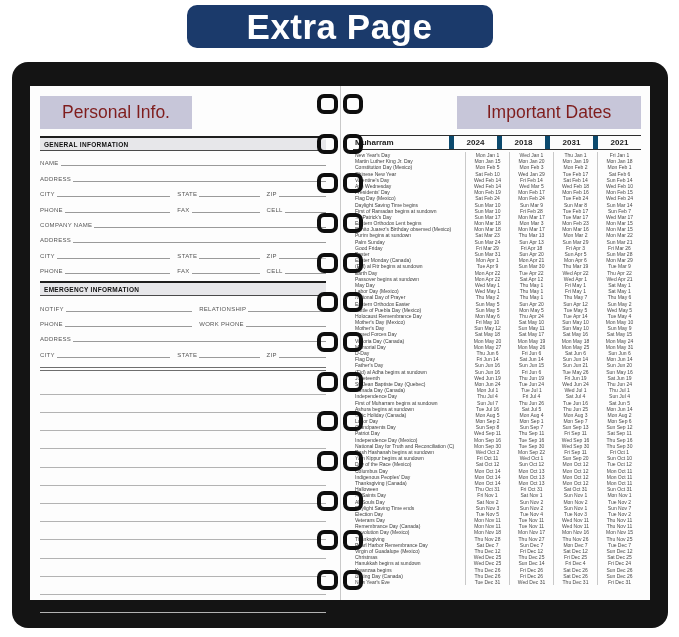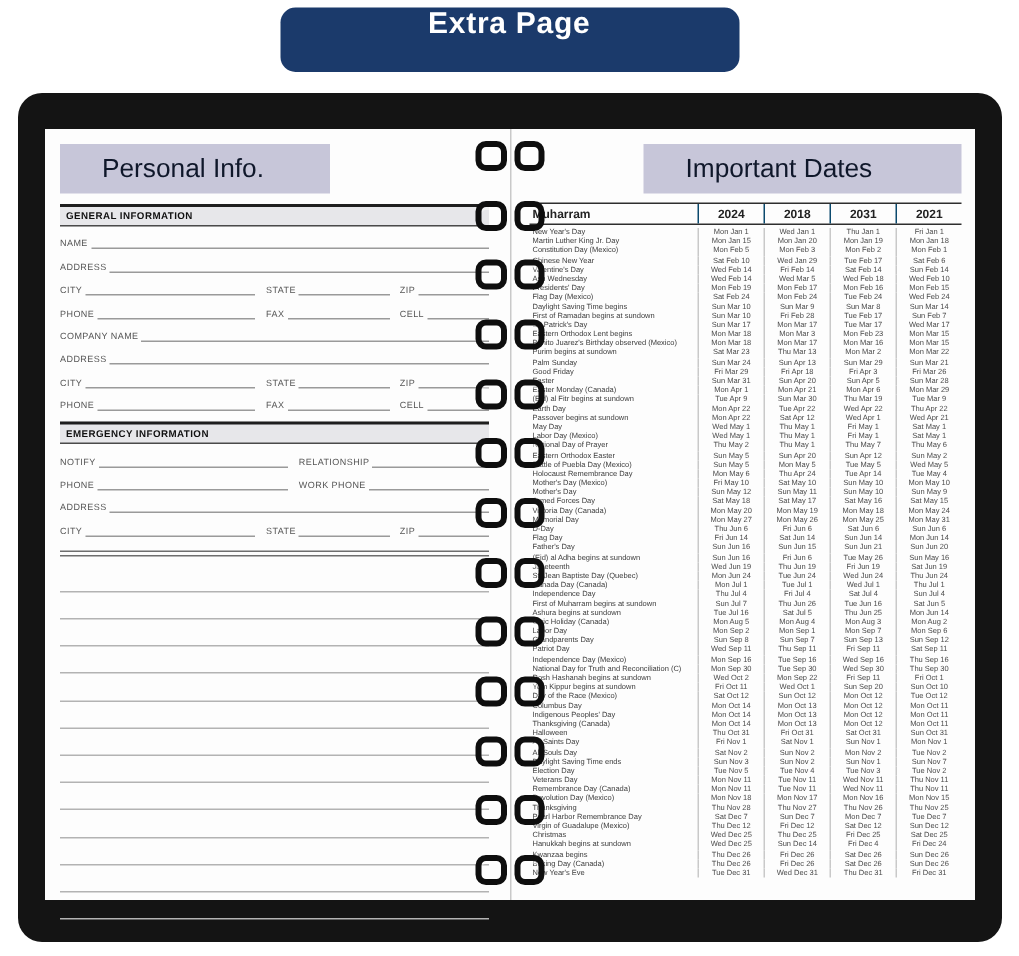--- a/index.html
+++ b/index.html
@@ -2,42 +2,42 @@
 <html><head>
 <meta charset="utf-8">
 <style>
   html,body{margin:0;padding:0;}
   .canvas{position:relative;width:679px;height:637px;background:#ffffff;overflow:hidden;
           font-family:"Liberation Sans", sans-serif;}
 
   
   .banner{position:absolute;top:5px;left:50%;transform:translateX(-50%);
           width:306px;height:43px;border-radius:10px;
-          display:flex;align-items:flex-start;justify-content:center;
-          font-size:20px;font-weight:bold;letter-spacing:.5px;}
+          display:flex;align-items:center;justify-content:center;
+          font-size:35px;font-weight:bold;letter-spacing:.5px;}
 
   
   .cover{position:absolute;left:12px;top:62px;width:656px;height:566px;
          background:#141414;border-radius:16px;}
   .pages{position:absolute;left:30px;top:86px;width:620px;height:514px;background:#fdfdfd;}
   .gutter-line{position:absolute;left:310px;top:0;width:1px;height:100%;background:#c9c9c9;}
   .page{position:absolute;top:0;height:514px;box-sizing:border-box;}
   .page-left{left:0;width:306px;padding:6px 10px 6px 10px;}
   .page-right{left:314px;width:306px;padding:6px 9px 6px 9px;}
 
   
   .coils{position:absolute;left:287px;top:8px;width:46px;height:496px;
          display:flex;flex-direction:column;justify-content:space-between;}
   .coil{display:flex;justify-content:center;gap:5px;}
   .ring{width:16px;height:12px;border:4px solid #0e0e0e;border-radius:7px;background:transparent;
         box-shadow:inset 0 2px 0 rgba(255,255,255,.45);}
 
   
-  .title-box{height:33px;display:flex;align-items:center;
-             font-size:17.5px;color:#0f172a;margin-top:4px;padding-left:28px;}
+  .title-box{height:33px;display:flex;align-items:center;justify-content:center;
+             font-size:17.5px;color:#7f1d1d;margin-top:4px;}
   .title-left{width:152px;}
   .title-right{width:184px;margin-left:auto;}
 
   
   .sec-header{margin-top:7px;border-top:2px solid #1e1e1e;border-bottom:1px solid #4a4a4a;
               background:#e7e7ea;font-size:6.5px;font-weight:bold;letter-spacing:.3px;
               color:#111;padding:2.5px 4px;}
   .field-row{display:flex;gap:7px;height:15.4px;align-items:flex-end;}
   .field{display:flex;align-items:flex-end;min-width:0;}
   .flabel{font-size:6px;color:#555;letter-spacing:.3px;white-space:nowrap;}
@@ -48,21 +48,21 @@
   .double-rule{margin-top:9px;height:2px;border-top:1px solid #6e6e6e;border-bottom:1px solid #6e6e6e;}
   .blank-lines{margin-top:6px;}
   .blank-line{height:17.2px;border-bottom:1px solid #b3b3b3;}
 
   
   .htable{margin-top:6px;}
   .t-head{display:flex;border-top:1.4px solid #2e2e2e;border-bottom:1px solid #2e2e2e;
           height:13px;align-items:stretch;}
   .h-holiday{flex:1;font-size:8px;font-weight:bold;color:#222;padding-left:2px;
              display:flex;align-items:center;}
-  .h-year{width:43px;font-size:8px;font-weight:bold;color:#222;border-left:1px solid #0c4a6e;
+  .h-year{width:43px;font-size:8px;font-weight:bold;color:#222;border-left:5px solid #0c4a6e;
           display:flex;align-items:center;justify-content:center;}
   .t-body{padding-top:2px;}
   .t-row{display:flex;height:6.2px;line-height:6.2px;}
   .holiday-cell{flex:1;font-size:5px;color:#3c3c3c;white-space:nowrap;overflow:hidden;padding-left:2px;}
   .date-cell{width:43px;font-size:5px;color:#4a4a4a;text-align:center;white-space:nowrap;
              overflow:hidden;border-left:1px solid #c9c9c9;}
 </style>
 </head>
 <body>
 

